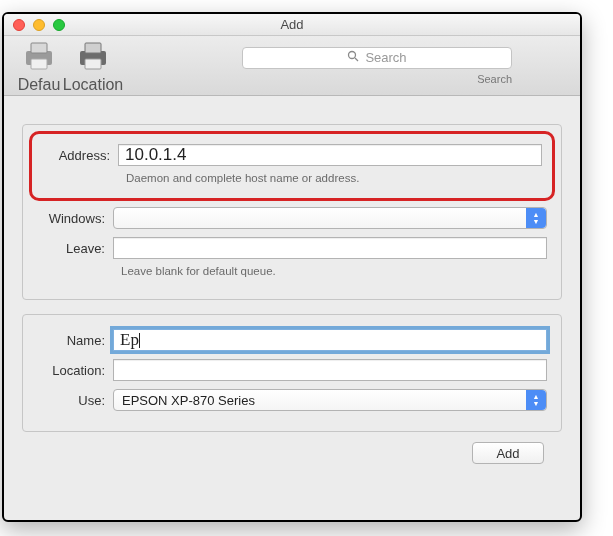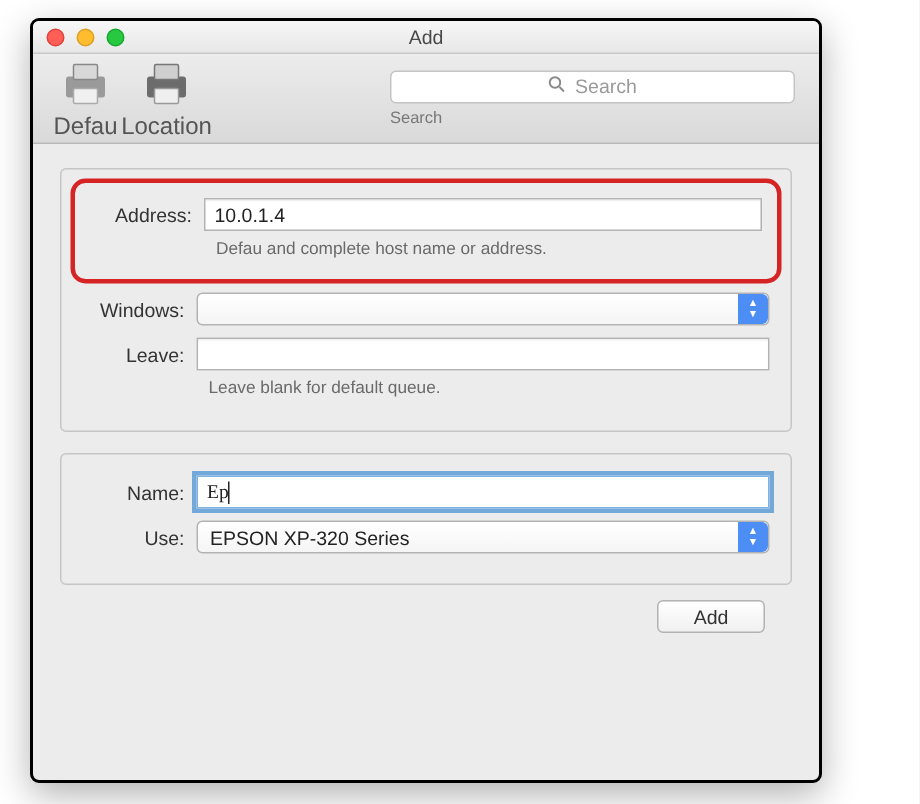--- a/index.html
+++ b/index.html
@@ -7,22 +7,22 @@
     background: #fff;
     font-family: -apple-system, "Helvetica Neue", Helvetica, Arial, sans-serif;
     font-size: 13px;
     color: #333;
     width: 613px;
     height: 536px;
     position: relative;
   }
   .frame {
     position: absolute;
-    left: 20px; top: 12px;
-    width: 528px; height: 510px;
+    left: 2px; top: 12px;
+    width: 580px; height: 510px;
     border: 2px solid #000;
     border-radius: 6px;
     box-shadow: 0 8px 24px rgba(0,0,0,0.3);
     background: #ececec;
     overflow: hidden;
   }
   .titlebar {
     height: 22px;
     background: linear-gradient(#f7f7f7, #e7e7e7);
     border-bottom: 1px solid #c8c8c8;
@@ -60,21 +60,21 @@
   }
   .tb-label { margin-top:2px; }
   .ip-highlight {
     border: 3px solid #d62324;
     border-radius: 10px;
     padding: 2px;
     margin-top:-4px;
   }
   .searchwrap {
     margin-left: 120px;
-    display:flex; flex-direction:column; align-items:flex-start;
+    display:flex; flex-direction:column; align-items:flex-end;
   }
   .searchfield {
     width: 270px; height:22px;
     border:1px solid #c4c4c4;
     border-radius: 4px;
     background:#fff;
     display:flex; align-items:center; justify-content:center;
     gap:6px;
     color:#999; font-size:13px;
   }
@@ -82,39 +82,40 @@
   .searchlabel { font-size:11px; color:#777; margin-top:4px; }
 
   .content {
     padding: 16px 18px 10px 18px;
   }
   .group {
     border:1px solid #c6c6c6;
     border-radius:4px;
     background:#ececec;
     padding: 14px 14px 14px 14px;
+    margin-top: 12px;
   }
   .group + .group { margin-top: 14px; }
   .row {
     display:flex; align-items:center;
     margin-bottom: 6px;
   }
   .lbl {
     width: 76px; text-align:right; padding-right:8px;
     color:#333; font-size:13px;
   }
   .field {
     flex:1; height:22px;
     background:#fff;
     border:1px solid #b3b3b3;
     border-radius:0;
     box-shadow: inset 0 1px 1px rgba(0,0,0,0.07);
     padding: 0 6px;
     display:flex; align-items:center;
-    font-size:13px; color:#222;
+    font-size:17px; color:#222;
     position:relative;
   }
   .field.focused {
     box-shadow: 0 0 0 3px rgba(94,158,214,0.85);
     border-color:#7fb0df;
     font-family:Liberation Serif, serif;
   }
   .cursor {
     display:inline-block; width:1px; height:15px;
     background:#222; vertical-align:middle;
@@ -223,21 +224,21 @@
 
     <div class="group">
 
       <div class="addr-highlight">
         <div class="row">
           <div class="lbl">Address:</div>
           <div class="field">
             <span>10.0.1.4</span>
           </div>
         </div>
-        <div class="help">Defau and complete host name or address.</div>
+        <div class="help">Daemon and complete host name or address.</div>
       </div>
 
       <div class="row">
         <div class="lbl">Windows:</div>
         <div class="select">
           <div class="arrows">
             <span>▲</span>
               <span>▼</span>
           </div>
         </div>
@@ -254,23 +255,29 @@
 
     <div class="group">
       <div class="row">
         <div class="lbl">Name:</div>
         <div class="field focused">
           <span>Ep</span>
             <span class="cursor"></span>
         </div>
       </div>
       <div class="row" style="margin-top:8px">
+        <div class="lbl">Location:</div>
+        <div class="field">
+          <span></span>
+        </div>
+      </div>
+      <div class="row" style="margin-top:8px">
         <div class="lbl">Use:</div>
         <div class="select">
-          <span>EPSON XP-320 Series</span>
+          <span>EPSON XP-870 Series</span>
           <div class="arrows">
             <span>▲</span>
               <span>▼</span>
           </div>
         </div>
       </div>
     </div>
 
     <div class="footer">
       <div class="btn">

